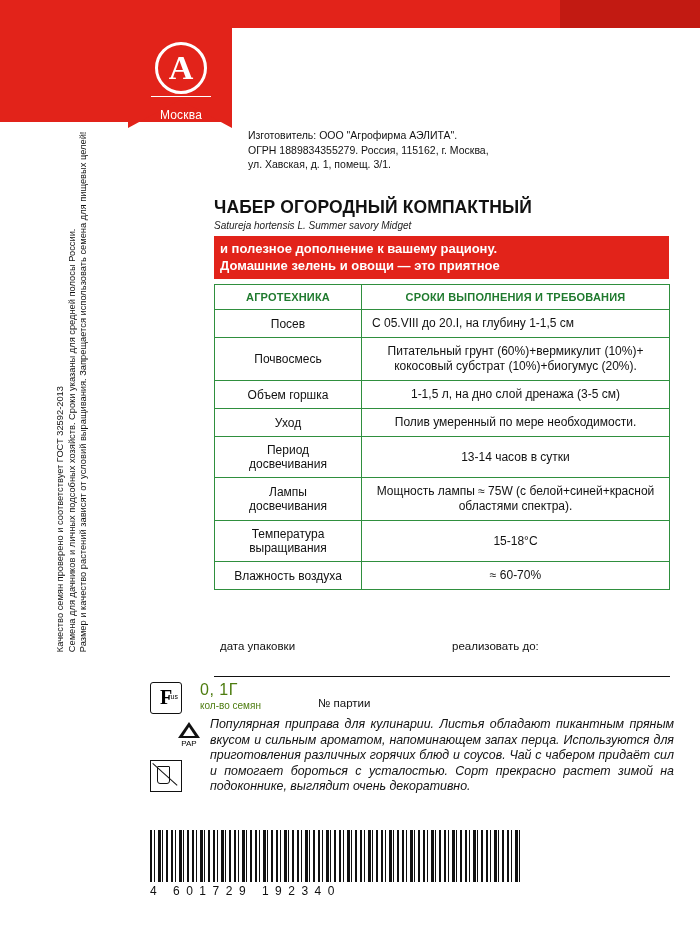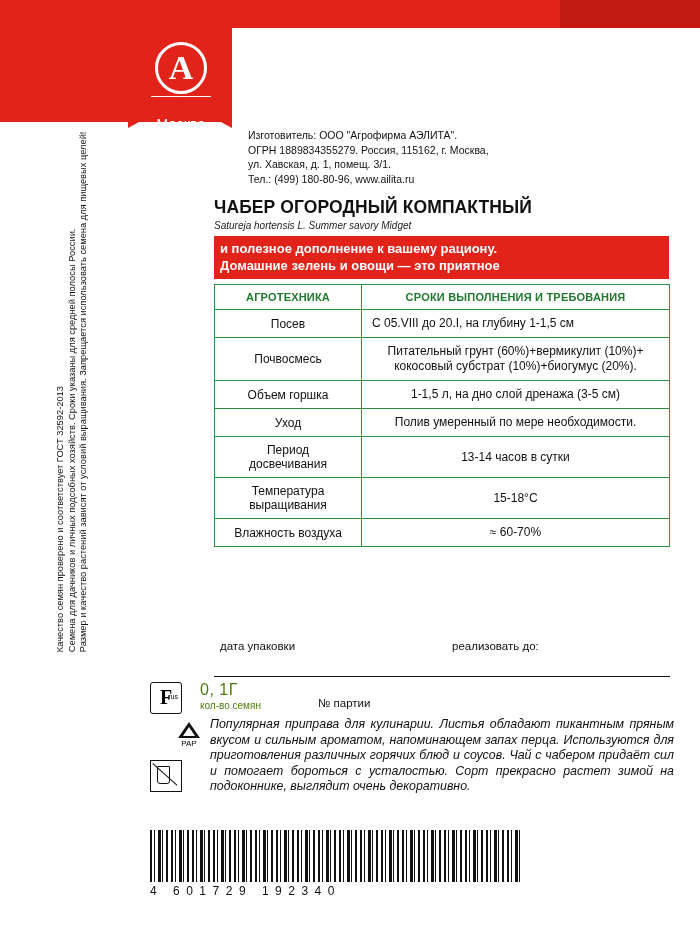--- a/index.html
+++ b/index.html
@@ -83,22 +83,22 @@
     margin: 0 auto;
     border: 3px solid #ffffff;
     border-radius: 50%;
     box-sizing: border-box;
     font-size: 34px;
     font-weight: bold;
     line-height: 46px;
     font-family: "Liberation Serif", serif;
   }
   .logo-sub {
-    margin-top: 19px;
-    font-size: 14px;
+    margin-top: 11px;
+    font-size: 12px;
     letter-spacing: .2px;
   }
   .logo-rule {
     width: 60px;
     height: 1px;
     background: #ffffff;
     margin: 2px auto 0;
   }
 
   
@@ -364,21 +364,20 @@
   <div class="logo-wrap">
     <div class="logo-circle">A</div>
     <div class="logo-rule"></div>
     <div class="logo-sub">Москва</div>
   </div>
 
   <div class="manufacturer">
     <div>Изготовитель: ООО "Агрофирма АЭЛИТА".</div>
     <div>ОГРН 1889834355279. Россия, 115162, г. Москва,</div>
     <div>ул. Хавская, д. 1, помещ. 3/1.</div>
-    <div>Тел.: (499) 180-80-96, www.ailita.ru</div>
   </div>
 
   <div class="title-block">
     <div class="title-main">ЧАБЕР ОГОРОДНЫЙ КОМПАКТНЫЙ</div>
     <div class="title-latin">Satureja hortensis L. Summer savory Midget</div>
     <div class="title-banner">
       <div>и полезное дополнение к вашему рациону.</div>
       <div>Домашние зелень и овощи — это приятное</div>
     </div>
   </div>
@@ -401,20 +400,24 @@
       <td class="c1">Объем горшка</td>
       <td class="c2">1-1,5 л, на дно слой дренажа (3-5 см)</td>
     </tr>
     <tr>
       <td class="c1">Уход</td>
       <td class="c2">Полив умеренный по мере необходимости.</td>
     </tr>
     <tr>
       <td class="c1">Период досвечивания</td>
       <td class="c2">13-14 часов в сутки</td>
+    </tr>
+    <tr>
+      <td class="c1">Лампы досвечивания</td>
+      <td class="c2">Мощность лампы ≈ 75W (с белой+синей+красной областями спектра).</td>
     </tr>
     <tr>
       <td class="c1">Температура выращивания</td>
       <td class="c2">15-18°C</td>
     </tr>
     <tr>
       <td class="c1">Влажность воздуха</td>
       <td class="c2">≈ 60-70%</td>
     </tr>
   </tbody>

